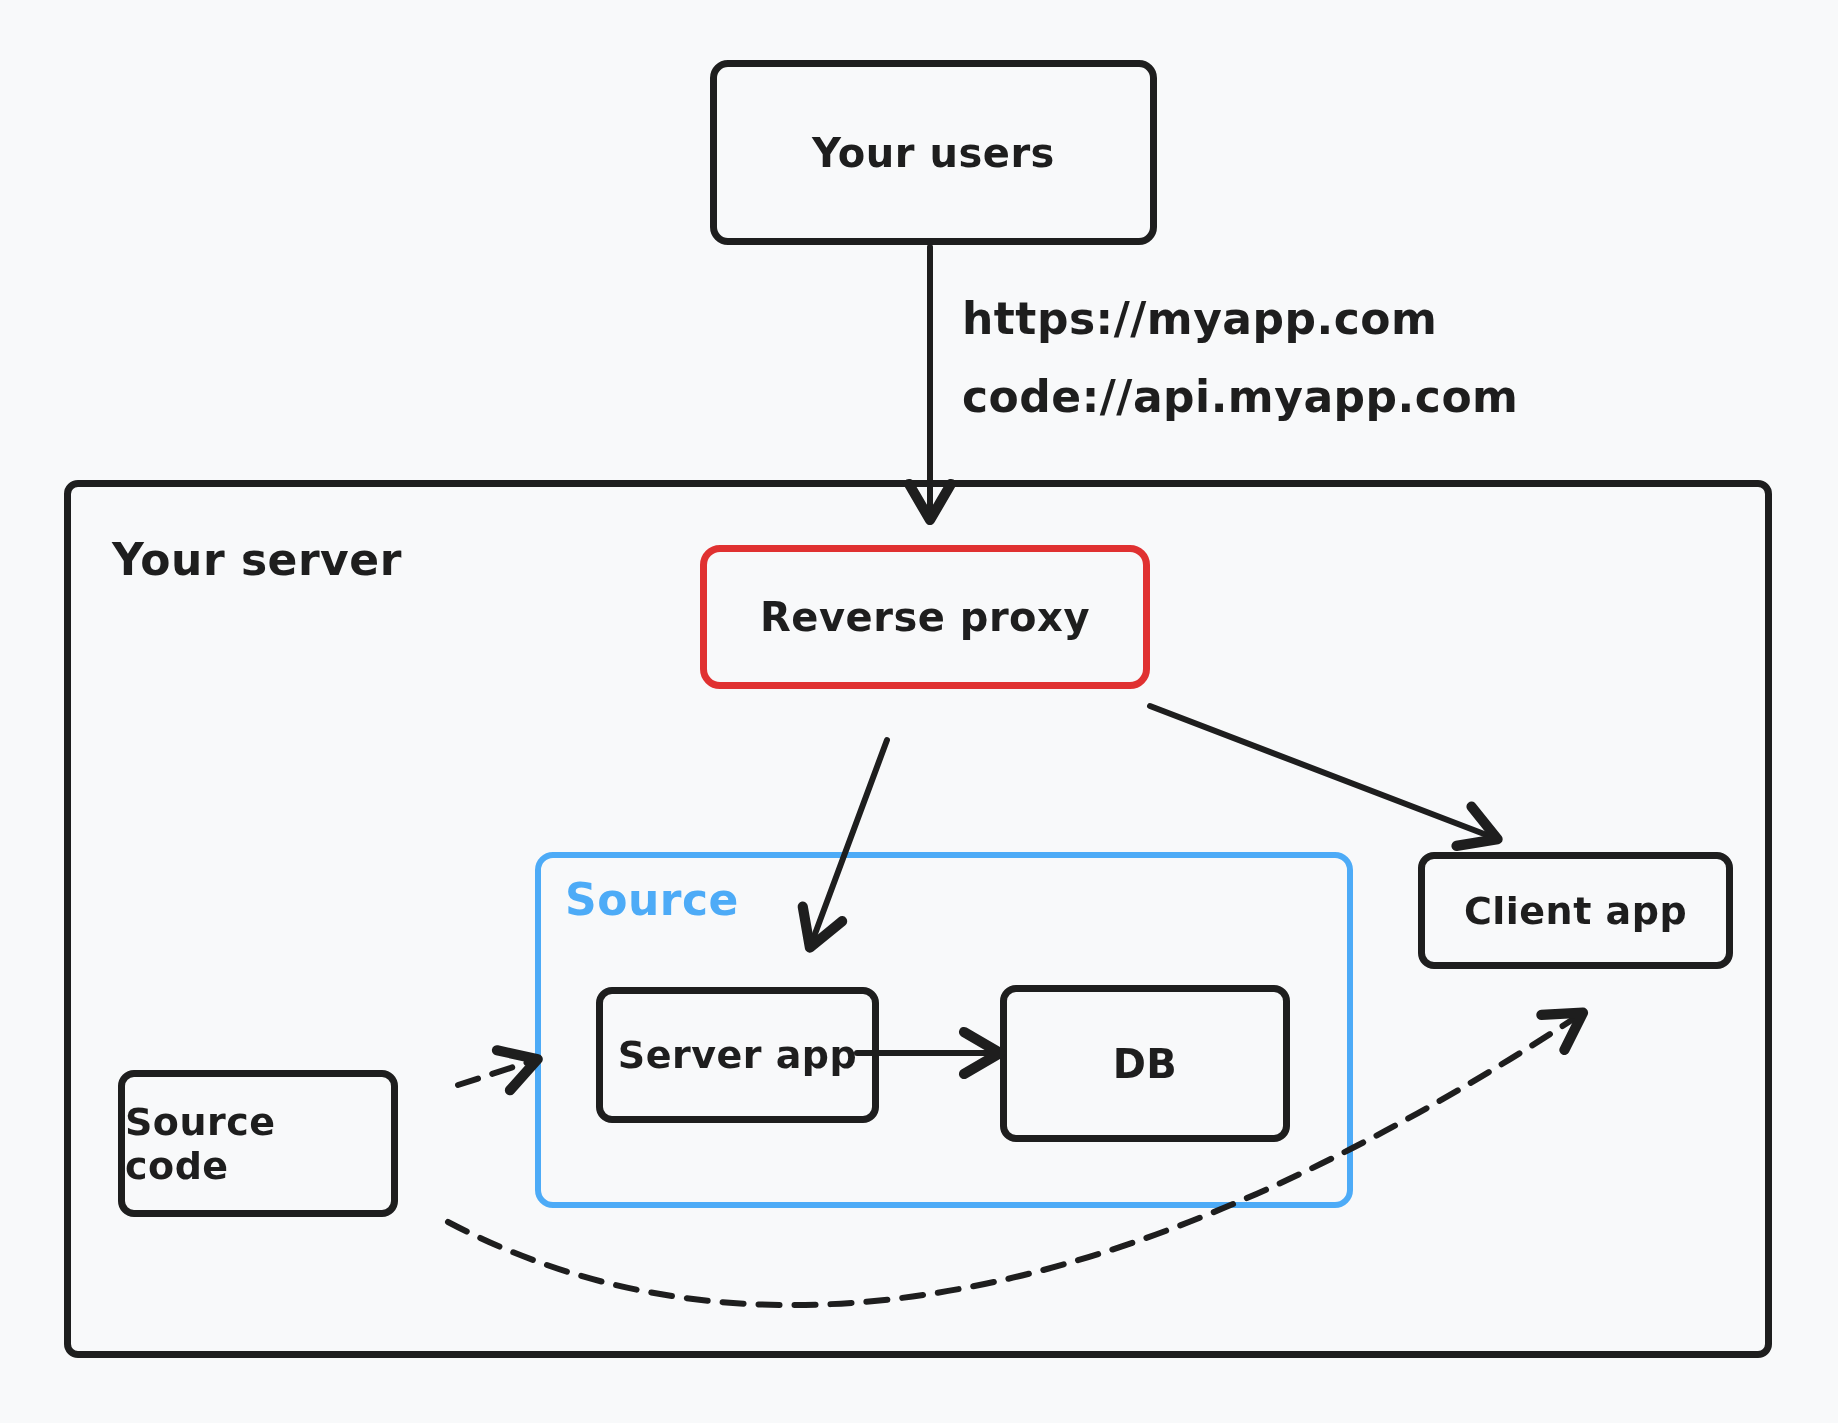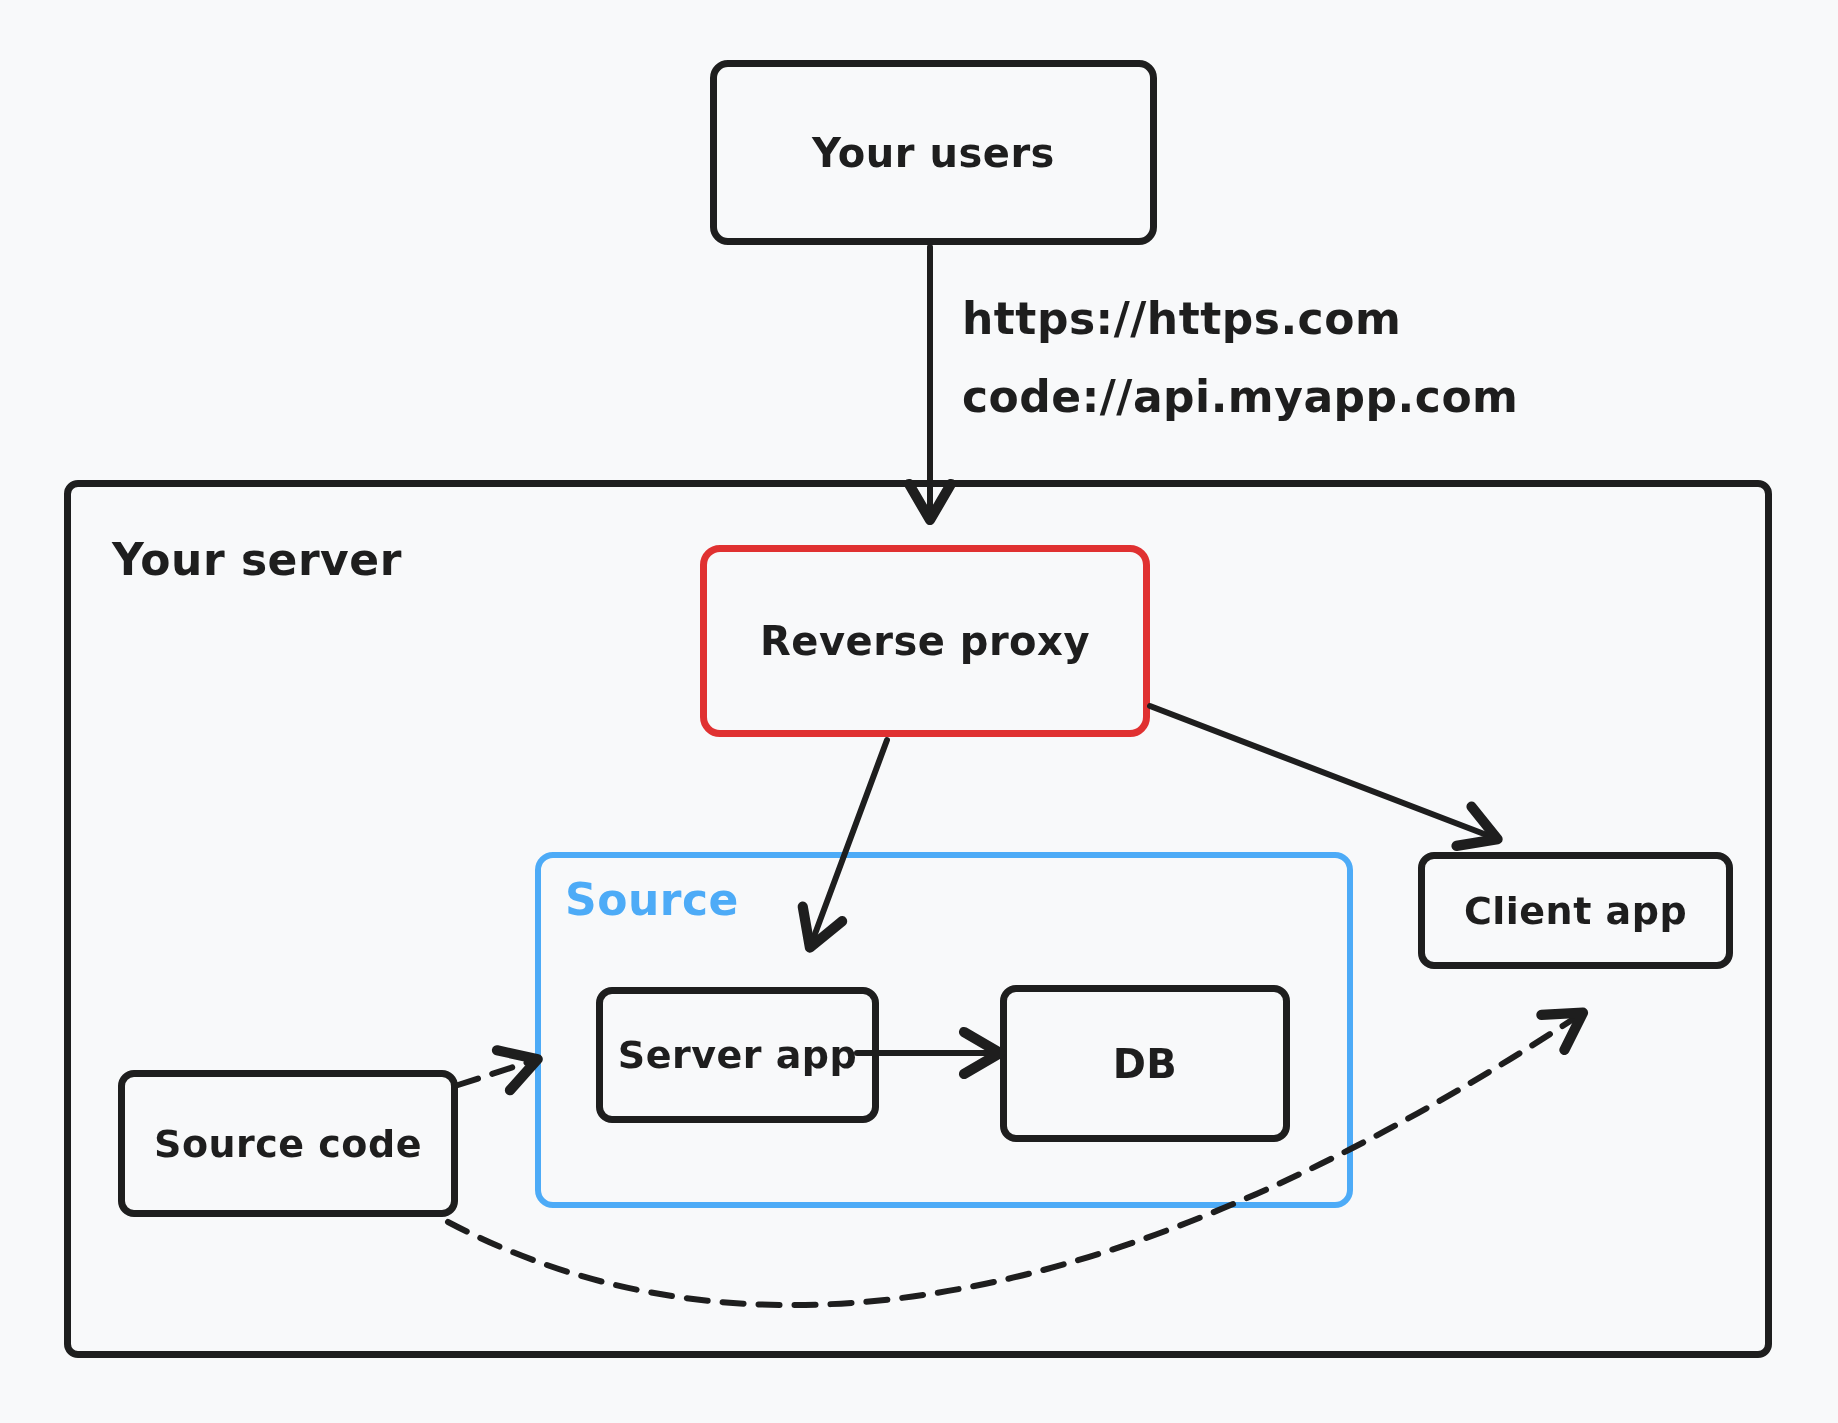--- a/index.html
+++ b/index.html
@@ -43,27 +43,27 @@
     position: absolute;
     font-size: 44px;
     font-weight: 700;
     letter-spacing: 0.5px;
     z-index: 1;
     white-space: nowrap;
   }
   .node-users      { left: 710px;  top: 60px;   width: 447px; height: 185px; }
   .box-server      { left: 64px;   top: 480px;  width: 1708px; height: 878px; }
   .label-server    { left: 112px;  top: 534px;  }
-  .node-proxy      { left: 700px;  top: 545px;  width: 450px; height: 192px; border-color: var(--red); border-radius: 20px; }
+  .node-proxy      { left: 700px;  top: 545px;  width: 450px; height: 144px; border-color: var(--red); border-radius: 20px; }
   .box-docker      { left: 535px;  top: 852px;  width: 818px; height: 356px; border: 6px solid var(--blue); border-radius: 18px; }
   .label-docker    { left: 565px;  top: 874px;  color: var(--blue); }
   .node-serverapp  { left: 596px;  top: 987px;  width: 283px; height: 136px; border-radius: 16px; font-size: 38px; }
   .node-db         { left: 1000px; top: 985px;  width: 290px; height: 157px; border-radius: 16px; }
   .node-clientapp  { left: 1418px; top: 852px;  width: 315px; height: 117px; border-radius: 16px; font-size: 38px; }
-  .node-sourcecode { left: 118px;  top: 1070px; width: 340px; height: 147px; border-radius: 16px; font-size: 38px; }
+  .node-sourcecode { left: 118px;  top: 1070px; width: 280px; height: 147px; border-radius: 16px; font-size: 38px; }
   .edge-label {
     position: absolute;
     left: 962px;
     font-size: 44px;
     font-weight: 700;
     letter-spacing: 0.5px;
     white-space: nowrap;
     z-index: 1;
   }
   .edge-label.l1 { top: 293px; }
@@ -92,21 +92,21 @@
 </style>
 </head>
 <body>
 
 <div class="canvas">
 
   <div class="node node-users">
     <span>Your users</span>
   </div>
 
-  <div class="edge-label l1">https://https.com</div>
+  <div class="edge-label l1">https://myapp.com</div>
   <div class="edge-label l2">code://api.myapp.com</div>
 
   <div class="group box-server"></div>
   <div class="group-label label-server">Your server</div>
 
   <div class="node node-proxy">
     <span>Reverse proxy</span>
   </div>
 
   <div class="group box-docker"></div>

